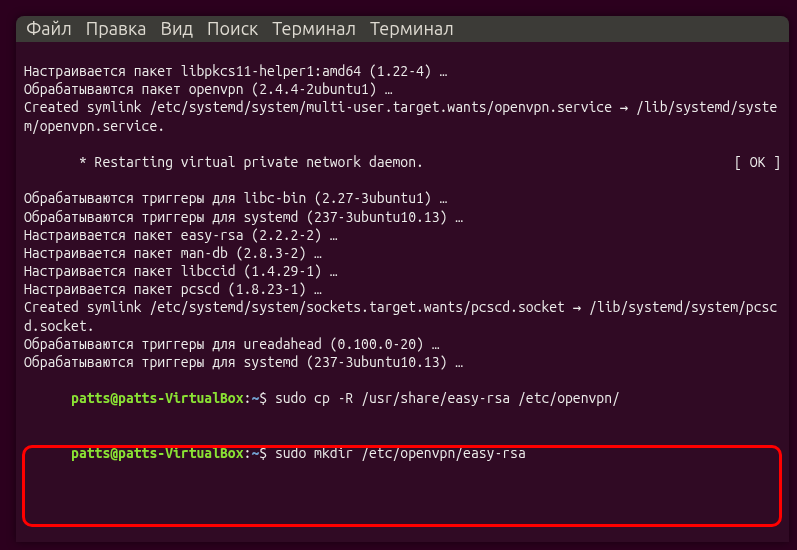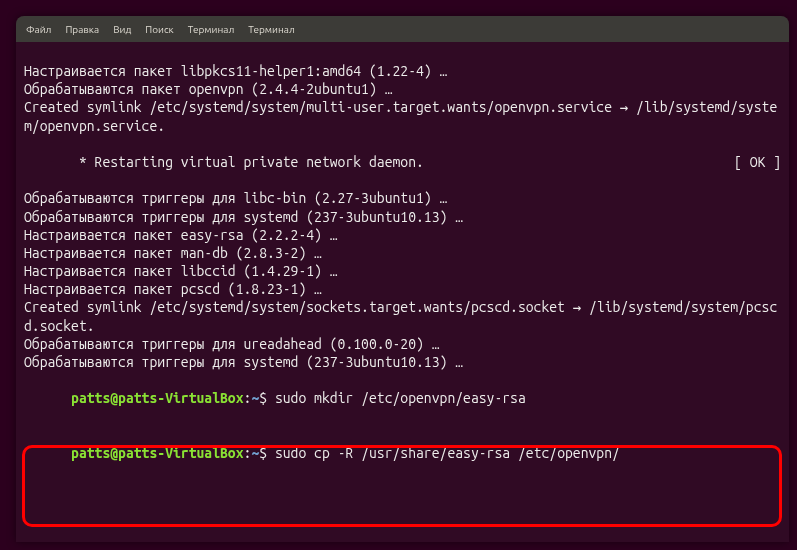--- a/index.html
+++ b/index.html
@@ -57,21 +57,21 @@
     .wbtn svg { width: 8px; height: 8px; }
     .menubar {
       height: 26px;
       background: #3c3b37;
       display: flex;
       align-items: center;
       padding: 0 10px;
       gap: 14px;
       color: #dfdbd2;
       font-family: "Ubuntu", sans-serif;
-      font-size: 10px;
+      font-size: 18px;
     }
     .menubar span { cursor: pointer; }
     .terminal {
       padding: 20px 8px;
       color: #eeeeec;
       background: #300a24;
       height: calc(100% - 54px);
       overflow: hidden;
     }
     .line { white-space: pre-wrap; word-break: break-all; }
@@ -104,33 +104,33 @@
 
   <div class="terminal">
     <div class="line">Настраивается пакет libpkcs11-helper1:amd64 (1.22-4) …</div>
     <div class="line">Обрабатываются пакет openvpn (2.4.4-2ubuntu1) …</div>
     <div class="line">Created symlink /etc/systemd/system/multi-user.target.wants/openvpn.service → /lib/systemd/system/openvpn.service.</div>
     <div class="line">
       <span> * Restarting virtual private network daemon.</span><span class="ok-right">[ OK ]</span>
     </div>
     <div class="line">Обрабатываются триггеры для libc-bin (2.27-3ubuntu1) …</div>
     <div class="line">Обрабатываются триггеры для systemd (237-3ubuntu10.13) …</div>
-    <div class="line">Настраивается пакет easy-rsa (2.2.2-4) …</div>
+    <div class="line">Настраивается пакет easy-rsa (2.2.2-2) …</div>
     <div class="line">Настраивается пакет man-db (2.8.3-2) …</div>
     <div class="line">Настраивается пакет libccid (1.4.29-1) …</div>
     <div class="line">Настраивается пакет pcscd (1.8.23-1) …</div>
     <div class="line">Created symlink /etc/systemd/system/sockets.target.wants/pcscd.socket → /lib/systemd/system/pcscd.socket.</div>
     <div class="line">Обрабатываются триггеры для ureadahead (0.100.0-20) …</div>
     <div class="line">Обрабатываются триггеры для systemd (237-3ubuntu10.13) …</div>
 
     <div class="line">
-      <span class="green bold">patts@patts-VirtualBox</span><span class="white">:</span><span class="blue bold">~</span><span class="white">$</span><span class="white"> </span><span class="white">sudo mkdir /etc/openvpn/easy-rsa</span>
+      <span class="green bold">patts@patts-VirtualBox</span><span class="white">:</span><span class="blue bold">~</span><span class="white">$</span><span class="white"> </span><span class="white">sudo cp -R /usr/share/easy-rsa /etc/openvpn/</span>
     </div>
     <div class="line">
-      <span class="green bold">patts@patts-VirtualBox</span><span class="white">:</span><span class="blue bold">~</span><span class="white">$</span><span class="white"> </span><span class="white">sudo cp -R /usr/share/easy-rsa /etc/openvpn/</span>
+      <span class="green bold">patts@patts-VirtualBox</span><span class="white">:</span><span class="blue bold">~</span><span class="white">$</span><span class="white"> </span><span class="white">sudo mkdir /etc/openvpn/easy-rsa</span>
     </div>
     <div class="line">
       
     </div>
 
   </div>
 
 </div>
 
 <div class="highlight-box" style="left:22px; top:445px; width:760px; height:82px;"></div>

